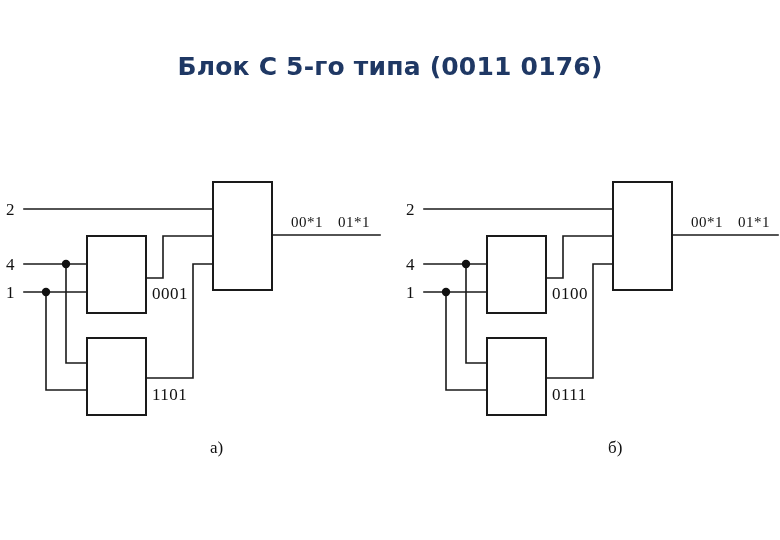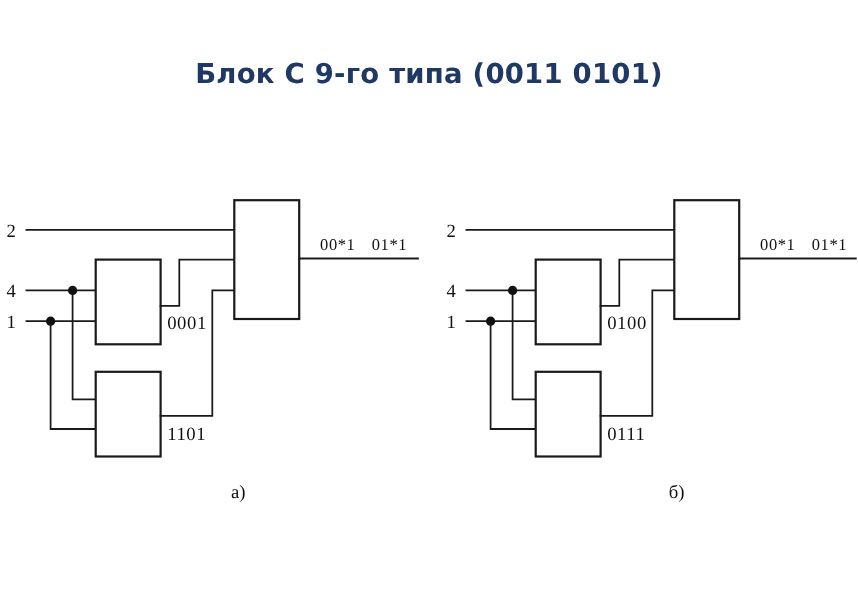--- a/index.html
+++ b/index.html
@@ -73,21 +73,21 @@
   }
   .panel-label {
     font-size: 17px;
   }
 </style>
 </head>
 <body>
 
 <div id="slide">
 
-  <div id="slide-title">Блок С 9-го типа (0011 0101)</div>
+  <div id="slide-title">Блок С 5-го типа (0011 0176)</div>
 
   <svg id="diagram-svg" viewBox="0 0 780 540">
 
     <g>
 
       <text class="io-label" x="6" y="215">2</text>
       <text class="io-label" x="6" y="270">4</text>
       <text class="io-label" x="6" y="298">1</text>
 
       <path class="wire" d="M 24 209 L 213 209"></path>

